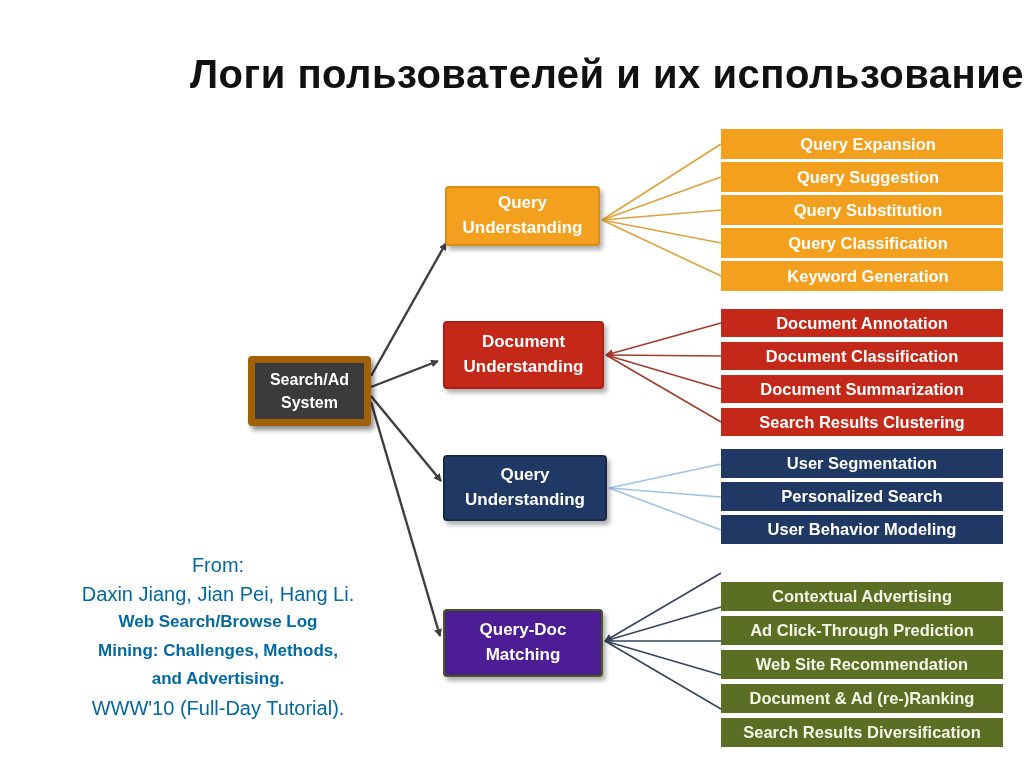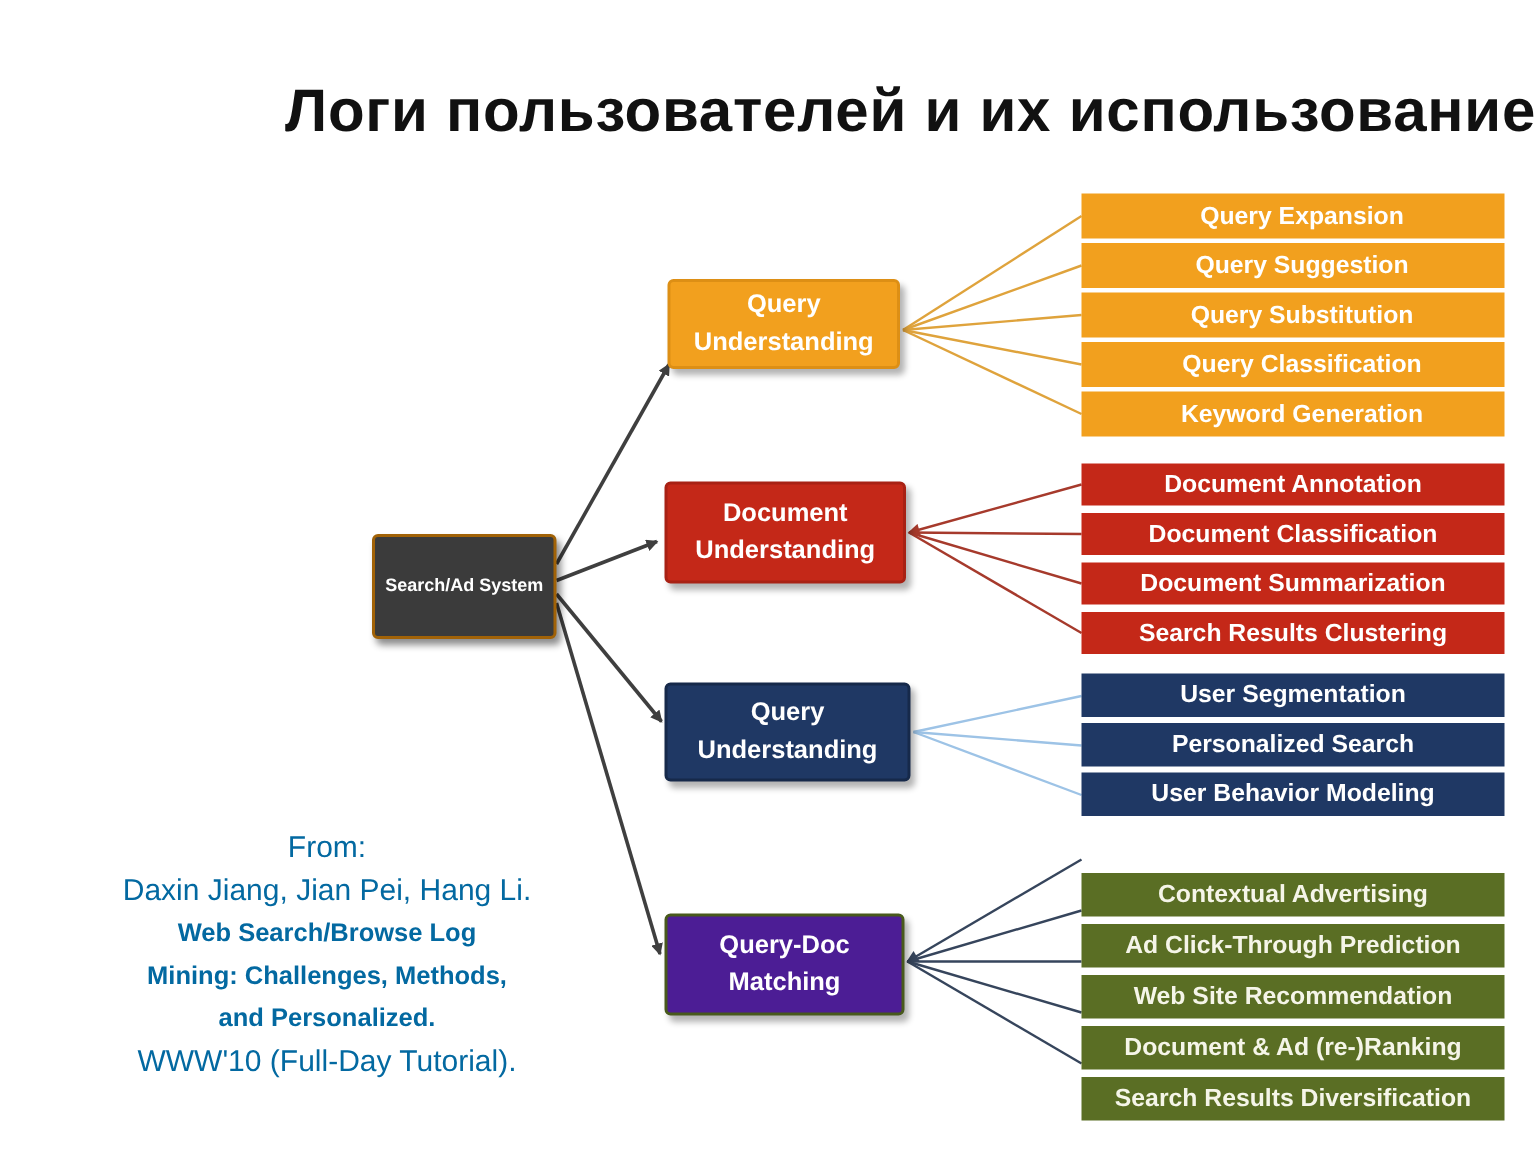--- a/index.html
+++ b/index.html
@@ -33,23 +33,23 @@
     text-align: center;
     color: #ffffff;
     font-weight: bold;
     font-size: 17px;
     line-height: 1.45;
     border-radius: 4px;
   }
   .node-root {
     left: 248px; top: 356px; width: 123px; height: 70px;
     background: #3b3b3b;
-    border: 2px solid #a16207;
+    border: 7px solid #a16207;
     box-shadow: 3px 4px 5px rgba(0,0,0,0.45);
-    font-size: 12px;
+    font-size: 16px;
   }
   .node-qu {
     left: 445px; top: 186px; width: 155px; height: 60px;
     background: #f2a01e;
     border: 2px solid #dd8f15;
     box-shadow: 3px 4px 4px rgba(0,0,0,0.3);
   }
   .node-du {
     left: 443px; top: 321px; width: 161px; height: 68px;
     background: #c42818;
@@ -197,17 +197,17 @@
     <div class="leaf">Web Site Recommendation</div>
     <div class="leaf">Document &amp; Ad (re-)Ranking</div>
     <div class="leaf">Search Results Diversification</div>
   </div>
 
   <div class="attribution">
     <div>From:</div>
     <div>Daxin Jiang, Jian Pei, Hang Li.</div>
     <div class="bold-line">Web Search/Browse Log</div>
     <div class="bold-line">Mining: Challenges, Methods,</div>
-    <div class="bold-line">and Personalized.</div>
+    <div class="bold-line">and Advertising.</div>
     <div>WWW'10 (Full-Day Tutorial).</div>
   </div>
 
 </div>
 
 </body></html>

